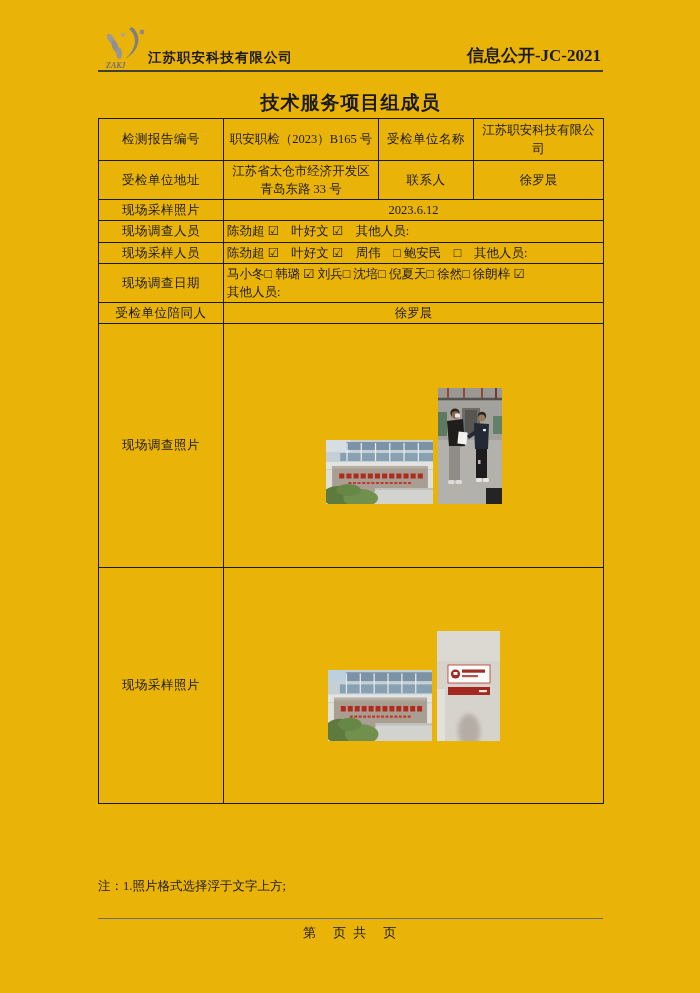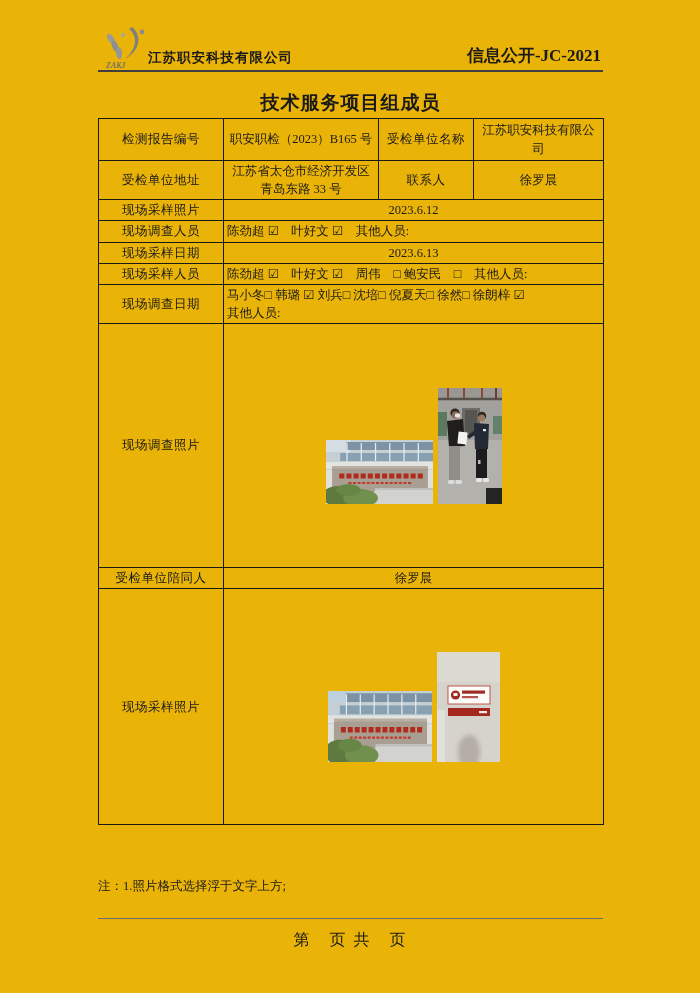--- a/index.html
+++ b/index.html
@@ -21,21 +21,21 @@
     table-layout:fixed;font-size:12.5px;}
   table.main td{border:1px solid #1a1a1a;padding:1px 3px;vertical-align:middle;line-height:1.45;}
   td.lbl{text-align:center;letter-spacing:.5px;}
   td.vc{text-align:center;}
   td.vl{text-align:left;padding-left:6px;}
   .photos{display:flex;justify-content:center;align-items:flex-end;gap:5px;}
   .photos svg{display:block;}
   
   .note{position:absolute;left:98px;top:834px;width:505px;font-size:12.5px;margin-top:44px;}
   .footer{position:absolute;left:98px;top:918px;width:505px;border-top:1.5px solid #6e6e6e;
-    text-align:center;font-size:16px;padding-top:11px;letter-spacing:2px;}
+    text-align:center;font-size:13px;padding-top:5px;letter-spacing:2px;}
 </style>
 </head>
 <body>
 
 <div class="page">
 
   <div class="header">
     <svg class="logo" viewBox="0 0 52 44">
       <path d="M34 1 C44 9 43 24 27 33 C39 23 40 10 31 3 Z" fill="#7f7f7f"></path>
       <ellipse cx="13" cy="13" rx="3" ry="6" transform="rotate(-32 13 13)" fill="#9a9a9a"></ellipse>
@@ -72,35 +72,36 @@
       <td class="vc">徐罗晨</td>
     </tr>
     <tr style="height:20px">
       <td class="lbl">现场采样照片</td>
       <td class="vc" colspan="3">2023.6.12</td>
     </tr>
     <tr style="height:19px">
       <td class="lbl">现场调查人员</td>
       <td class="vl" colspan="3">陈劲超 ☑　叶好文 ☑　其他人员:</td>
     </tr>
-    <tr style="height:19px">
-      <td class="lbl">现场采样日期</td>
-      <td class="vc" colspan="3">2023.6.13</td>
-    </tr>
     <tr style="height:18px">
       <td class="lbl">现场采样人员</td>
       <td class="vl" colspan="3">陈劲超 ☑　叶好文 ☑　周伟　□ 鲍安民　□　其他人员:</td>
     </tr>
     <tr style="height:39px">
       <td class="lbl">现场调查日期</td>
       <td class="vl" colspan="3">
         <div>马小冬□ 韩璐 ☑ 刘兵□ 沈培□ 倪夏天□ 徐然□ 徐朗梓 ☑</div>
         <div>其他人员:</div>
       </td>
     </tr>
+    <tr style="height:19px">
+      <td class="lbl">受检单位陪同人</td>
+      <td class="vc" colspan="3">徐罗晨</td>
+    </tr>
+
     <tr style="height:244px">
       <td class="lbl">现场调查照片</td>
       <td colspan="3">
         <div class="photos">
 
           <svg width="107" height="64" viewBox="0 0 105 64" preserveAspectRatio="none">
             <rect width="105" height="64" fill="#dfe0dc"></rect>
             <rect x="0" y="0" width="105" height="30" fill="#c6cfd4"></rect>
             <rect x="0" y="0" width="24" height="12" fill="#d7dee3"></rect>
             <rect x="20" y="2" width="85" height="8" fill="#7c93a6"></rect>
@@ -154,25 +155,20 @@
             <rect x="38" y="61" width="11" height="29" fill="#1c1c1e"></rect>
             <rect x="40" y="72" width="2.5" height="4" fill="#b9b9b9"></rect>
             <rect x="38" y="90" width="6" height="4" rx="1.5" fill="#e5e5e3"></rect>
             <rect x="45" y="90" width="6" height="4" rx="1.5" fill="#e5e5e3"></rect>
             <rect x="48" y="100" width="16" height="16" fill="#242422"></rect>
           </svg>
         </div>
       </td>
     </tr>
 
-    <tr style="height:19px">
-      <td class="lbl">受检单位陪同人</td>
-      <td class="vc" colspan="3">徐罗晨</td>
-    </tr>
-
     <tr style="height:236px">
       <td class="lbl">现场采样照片</td>
       <td colspan="3">
         <div class="photos">
 
           <svg width="104" height="71" viewBox="0 0 105 64" preserveAspectRatio="none">
             <rect width="105" height="64" fill="#dfe0dc"></rect>
             <rect x="0" y="0" width="105" height="30" fill="#c6cfd4"></rect>
             <rect x="0" y="0" width="20" height="10" fill="#bcd0de"></rect>
             <rect x="18" y="2" width="87" height="8" fill="#7c93a6"></rect>

